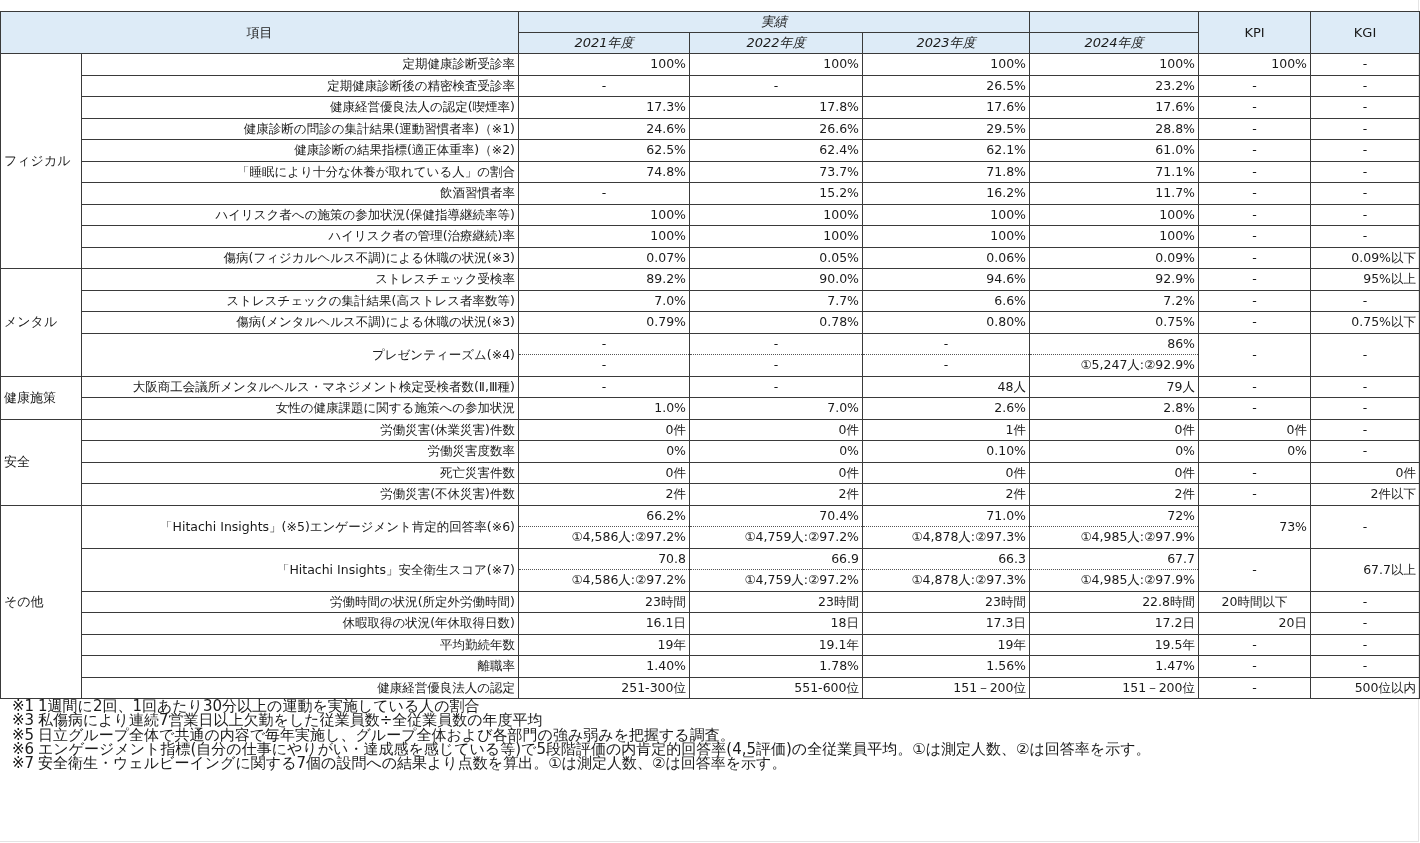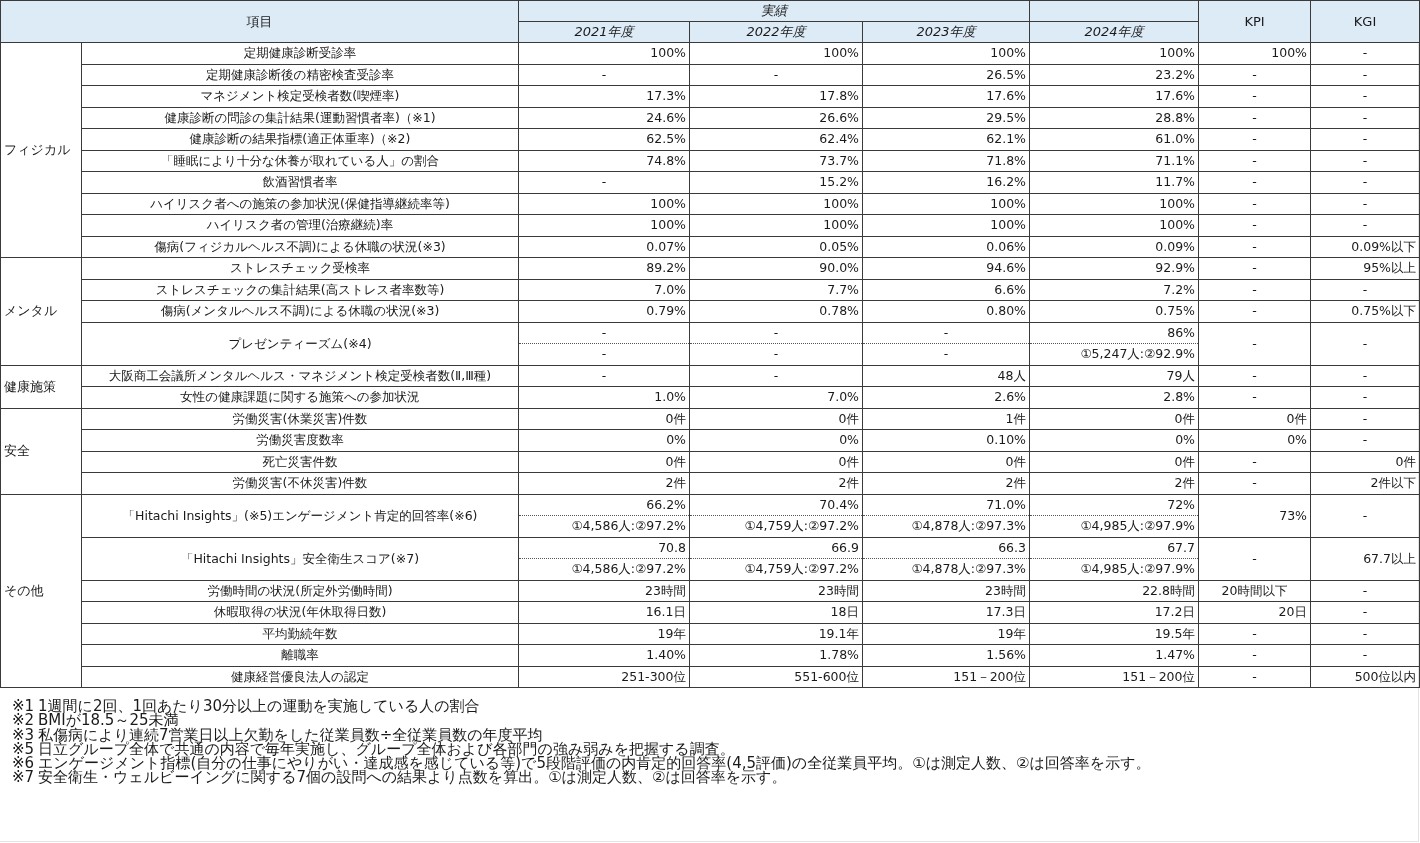--- a/index.html
+++ b/index.html
@@ -1,26 +1,26 @@
 <!DOCTYPE html>
 <html><head>
 <meta charset="utf-8">
 <style>
   html, body { margin:0; padding:0; background:#ffffff; }
   body { width:1420px; height:843px; overflow:hidden; position:relative;
          font-family:"DejaVu Sans","Liberation Sans",sans-serif; color:#1a1a1a; }
   #frame { position:absolute; left:0; top:0; width:1419px; height:842px;
            border-right:1px solid #e4e4e4; border-bottom:1px solid #e4e4e4; box-sizing:border-box; }
-  table { position:absolute; left:0; top:0; border-collapse:collapse; table-layout:fixed; width:1419px; }
+  table { position:absolute; left:0; top:11px; border-collapse:collapse; table-layout:fixed; width:1419px; }
   td, th { border:1px solid #3a3a3a; padding:0 3px; font-size:12.5px; line-height:20px; height:20.5px;
            white-space:nowrap; overflow:hidden; font-weight:normal; }
   th { background:#ddebf7; text-align:center; font-size:13px; }
   th.tall { height:20px;font-style:italic; }
   td.cat { text-align:left; vertical-align:middle; font-size:13px; }
-  td.item { text-align:center; }
+  td.item { text-align:right; }
   td.num { text-align:right; }
   td.ctr { text-align:center; }
   td.split-top { border-bottom:1px dotted #555; }
   td.split-bot { border-top:1px dotted #555; }
   #notes { position:absolute; left:12px; top:699px; font-size:15px; line-height:14.3px; }
   #notes div { white-space:nowrap; }
   #notes span.mark { display:inline-block; width:26px; }
 </style>
 </head>
 <body>
@@ -68,21 +68,21 @@
     <tr>
       <td class="item">定期健康診断後の精密検査受診率</td>
       <td class="ctr">-</td>
       <td class="ctr">-</td>
       <td class="num">26.5%</td>
       <td class="num">23.2%</td>
       <td class="ctr">-</td>
       <td class="ctr">-</td>
     </tr>
     <tr>
-      <td class="item">マネジメント検定受検者数(喫煙率)</td>
+      <td class="item">健康経営優良法人の認定(喫煙率)</td>
       <td class="num">17.3%</td>
       <td class="num">17.8%</td>
       <td class="num">17.6%</td>
       <td class="num">17.6%</td>
       <td class="ctr">-</td>
       <td class="ctr">-</td>
     </tr>
     <tr>
       <td class="item">健康診断の問診の集計結果(運動習慣者率)（※1)</td>
       <td class="num">24.6%</td>
@@ -323,18 +323,17 @@
       <td class="num">151－200位</td>
       <td class="num">151－200位</td>
       <td class="ctr">-</td>
       <td class="num">500位以内</td>
     </tr>
   </tbody>
 </table>
 
 <div id="notes">
   <div><span class="mark">※1</span><span>1週間に2回、1回あたり30分以上の運動を実施している人の割合</span></div>
-  <div><span class="mark">※2</span><span>BMIが18.5～25未満</span></div>
   <div><span class="mark">※3</span><span>私傷病により連続7営業日以上欠勤をした従業員数÷全従業員数の年度平均</span></div>
   <div><span class="mark">※5</span><span>日立グループ全体で共通の内容で毎年実施し、グループ全体および各部門の強み弱みを把握する調査。</span></div>
   <div><span class="mark">※6</span><span>エンゲージメント指標(自分の仕事にやりがい・達成感を感じている等)で5段階評価の内肯定的回答率(4,5評価)の全従業員平均。①は測定人数、②は回答率を示す。</span></div>
   <div><span class="mark">※7</span><span>安全衛生・ウェルビーイングに関する7個の設問への結果より点数を算出。①は測定人数、②は回答率を示す。</span></div>
 </div>
 
 </body></html>

